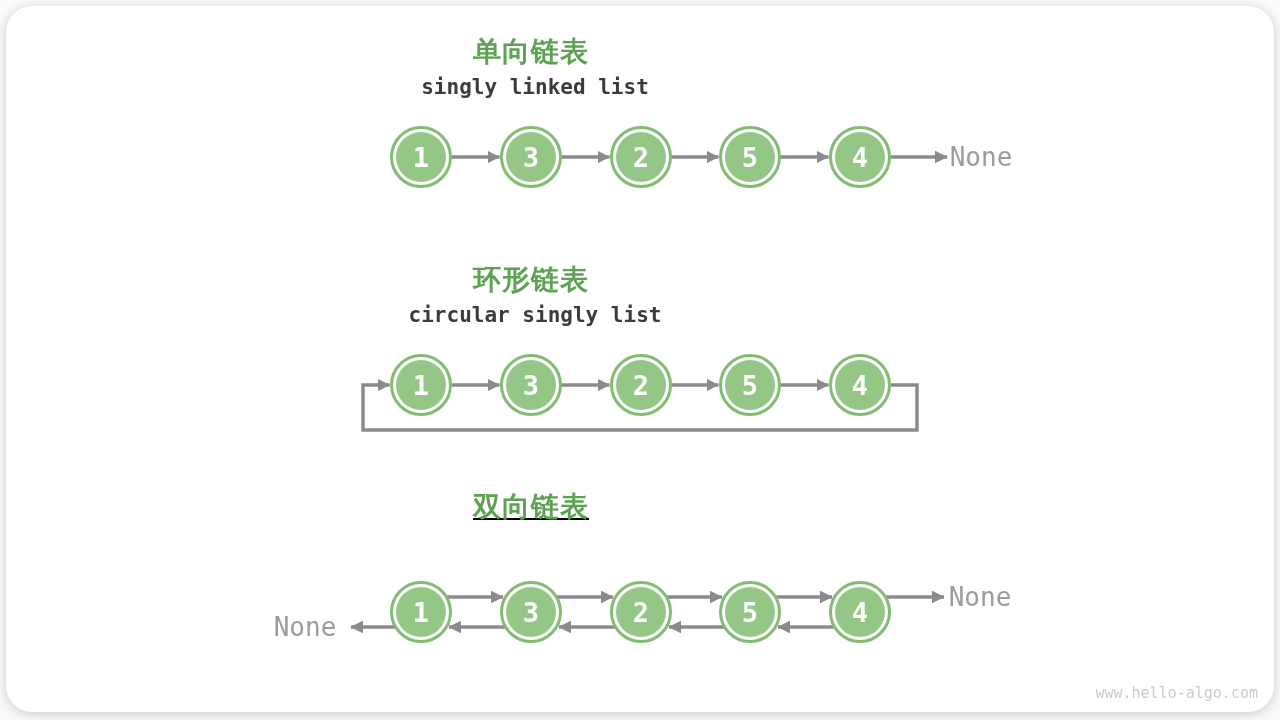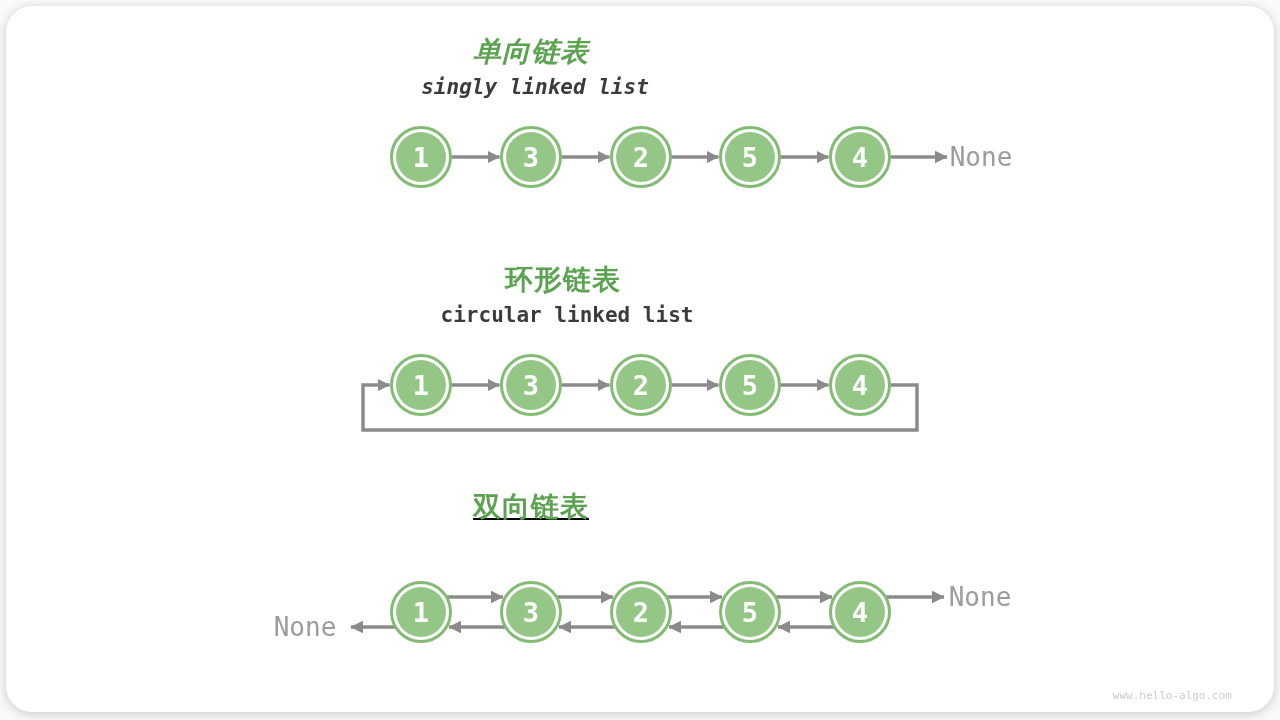--- a/index.html
+++ b/index.html
@@ -22,22 +22,22 @@
     position: absolute;
     left: 0; top: 0;
     width: 1280px; height: 720px;
   }
   .heading {
     position: absolute;
     left: 0;
     width: 1062px;           
     text-align: center;
   }
-  .h0 { top: 37px; font-style: italic; }
-  .h1 { top: 265px; margin-left: 32px; }
+  .h0 { top: 37px; }
+  .h1 { top: 265px; }
   .h2 { top: 492px; text-decoration: underline; }
   .title {
     font-weight: bold;
     font-size: 28px;
     line-height: 30px;
     letter-spacing: 1px;
     color: var(--title-green, #5CA351);
   }
   .subtitle {
     margin-top: 8px;
@@ -48,24 +48,24 @@
     color: var(--subtitle-color, #3B3B3B);
     padding-left: 8px;
   }
   .diagram {
     position: absolute;
     left: 0;
     width: 1280px;
   }
   .watermark {
     position: absolute;
-    right: 48px;
+    right: 22px;
     bottom: 18px;
     font-family: "DejaVu Sans Mono", "Liberation Mono", monospace;
-    font-size: 11px;
+    font-size: 15px;
     color: var(--watermark-gray, #CBCBCB);
   }
 </style>
 </head>
 <body>
 
 <div class="card"></div>
 
 <div class="stage">
 
@@ -107,21 +107,21 @@
         </g>
         <g>
           <circle cx="860" cy="47" r="29.5" fill="#ffffff" stroke="#82BC72" stroke-width="3"></circle>
           <circle cx="860" cy="47" r="25" fill="#94C786"></circle>
           <text x="860" y="47" dy="0.36em" text-anchor="middle" style="font:bold 27px 'DejaVu Sans Mono','Liberation Mono',monospace;fill:#FFFFFF">4</text>
         </g>
       </svg></div>
 
   <div class="heading h1">
     <div class="title">环形链表</div>
-    <div class="subtitle">circular linked list</div>
+    <div class="subtitle">circular singly list</div>
   </div>
   <div class="diagram" id="diagram-1" style="top: 338px; height: 108px;"><svg width="1280" height="108" viewBox="0 0 1280 108">
         <defs>
           <marker id="ah1" viewBox="0 0 10 10" refX="9.5" refY="5" markerWidth="3.6" markerHeight="3.6" orient="auto" markerUnits="strokeWidth">
             <path d="M0,0 L10,5 L0,10 z" fill="#8B8B8B"></path>
           </marker>
         </defs>
         <line x1="451.5" y1="47" x2="499.5" y2="47" stroke="#8B8B8B" stroke-width="3.5" marker-end="url(#ah1)"></line>
         <line x1="561.5" y1="47" x2="609.5" y2="47" stroke="#8B8B8B" stroke-width="3.5" marker-end="url(#ah1)"></line>
         <line x1="671.5" y1="47" x2="718.5" y2="47" stroke="#8B8B8B" stroke-width="3.5" marker-end="url(#ah1)"></line>

